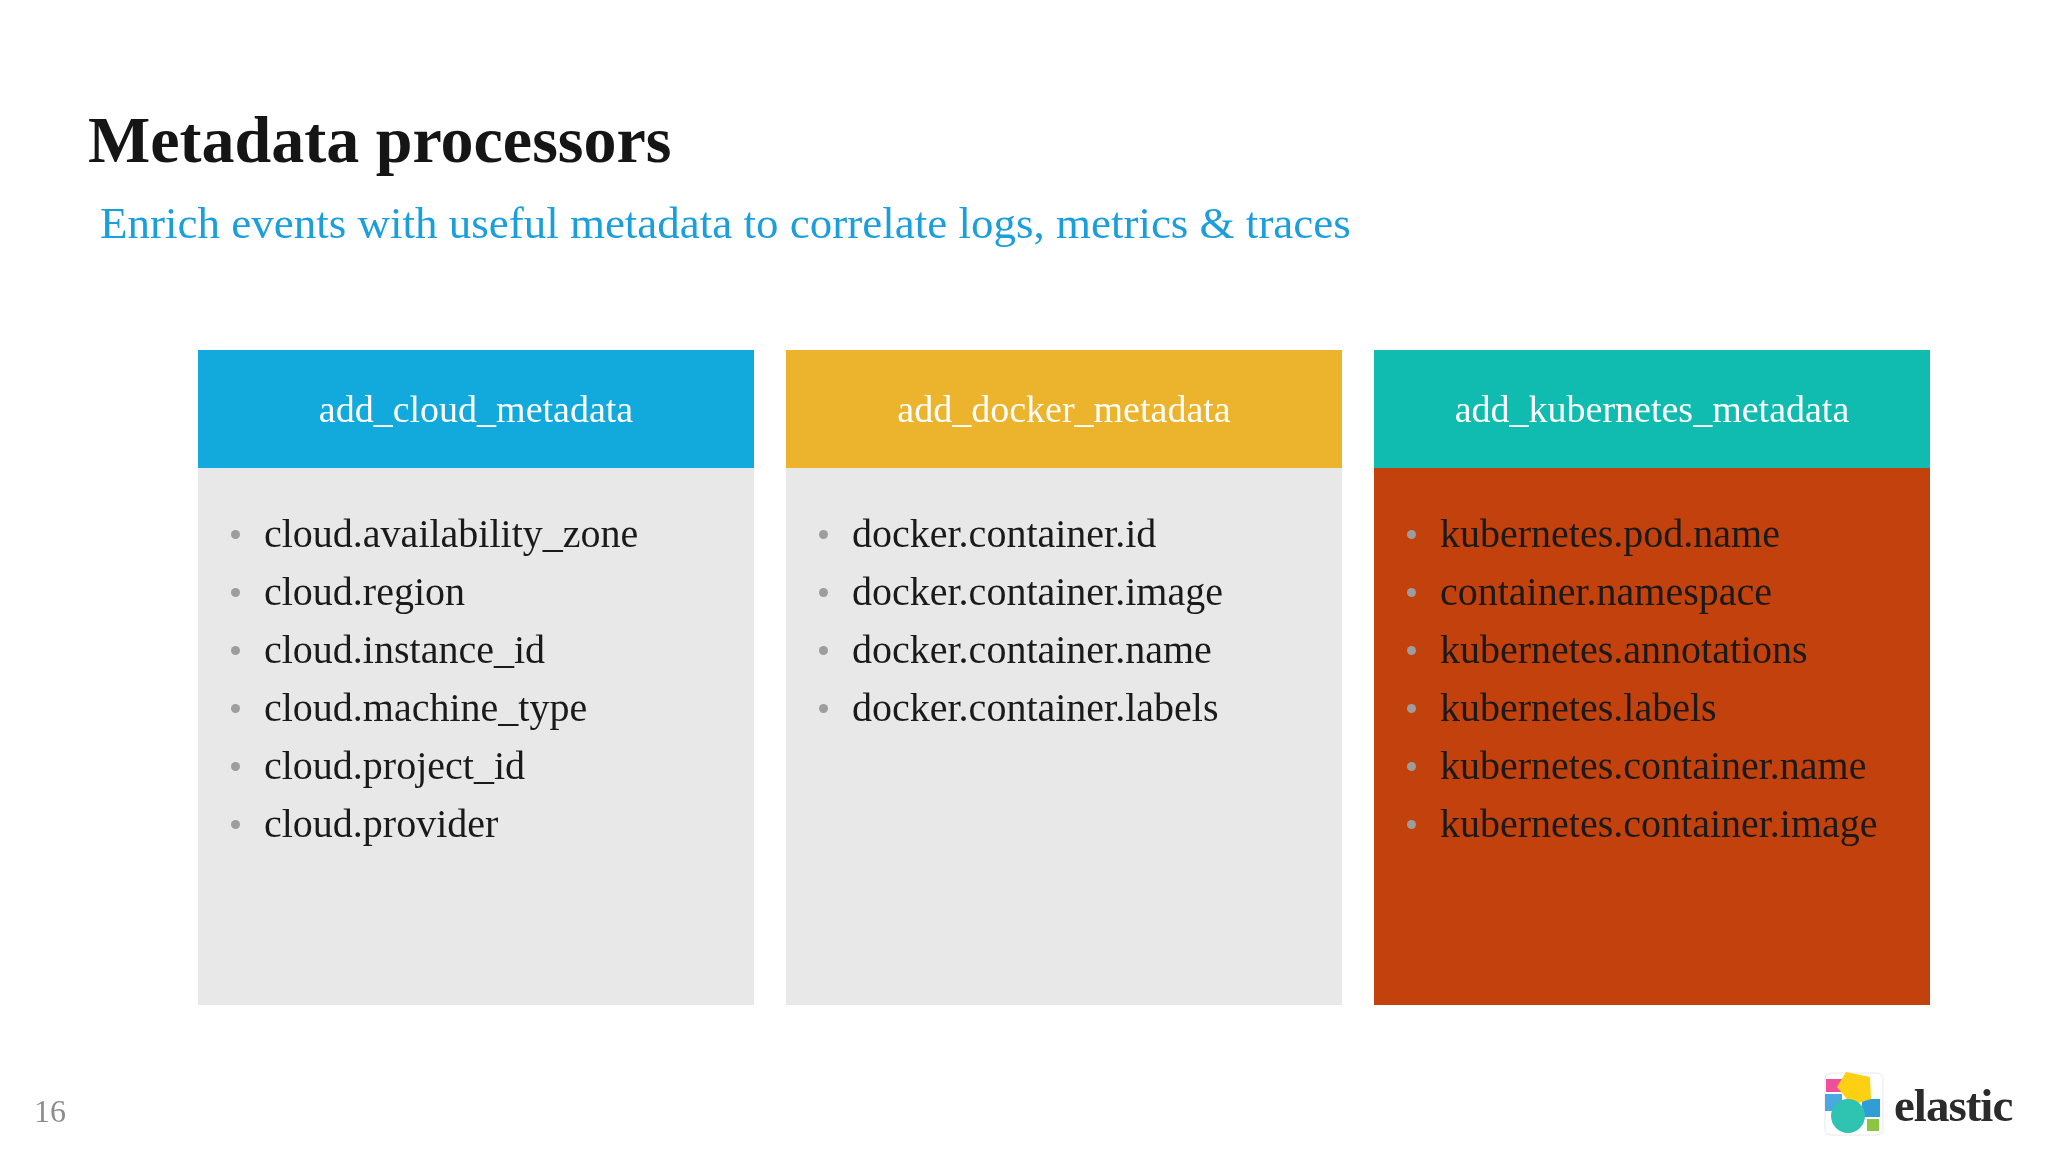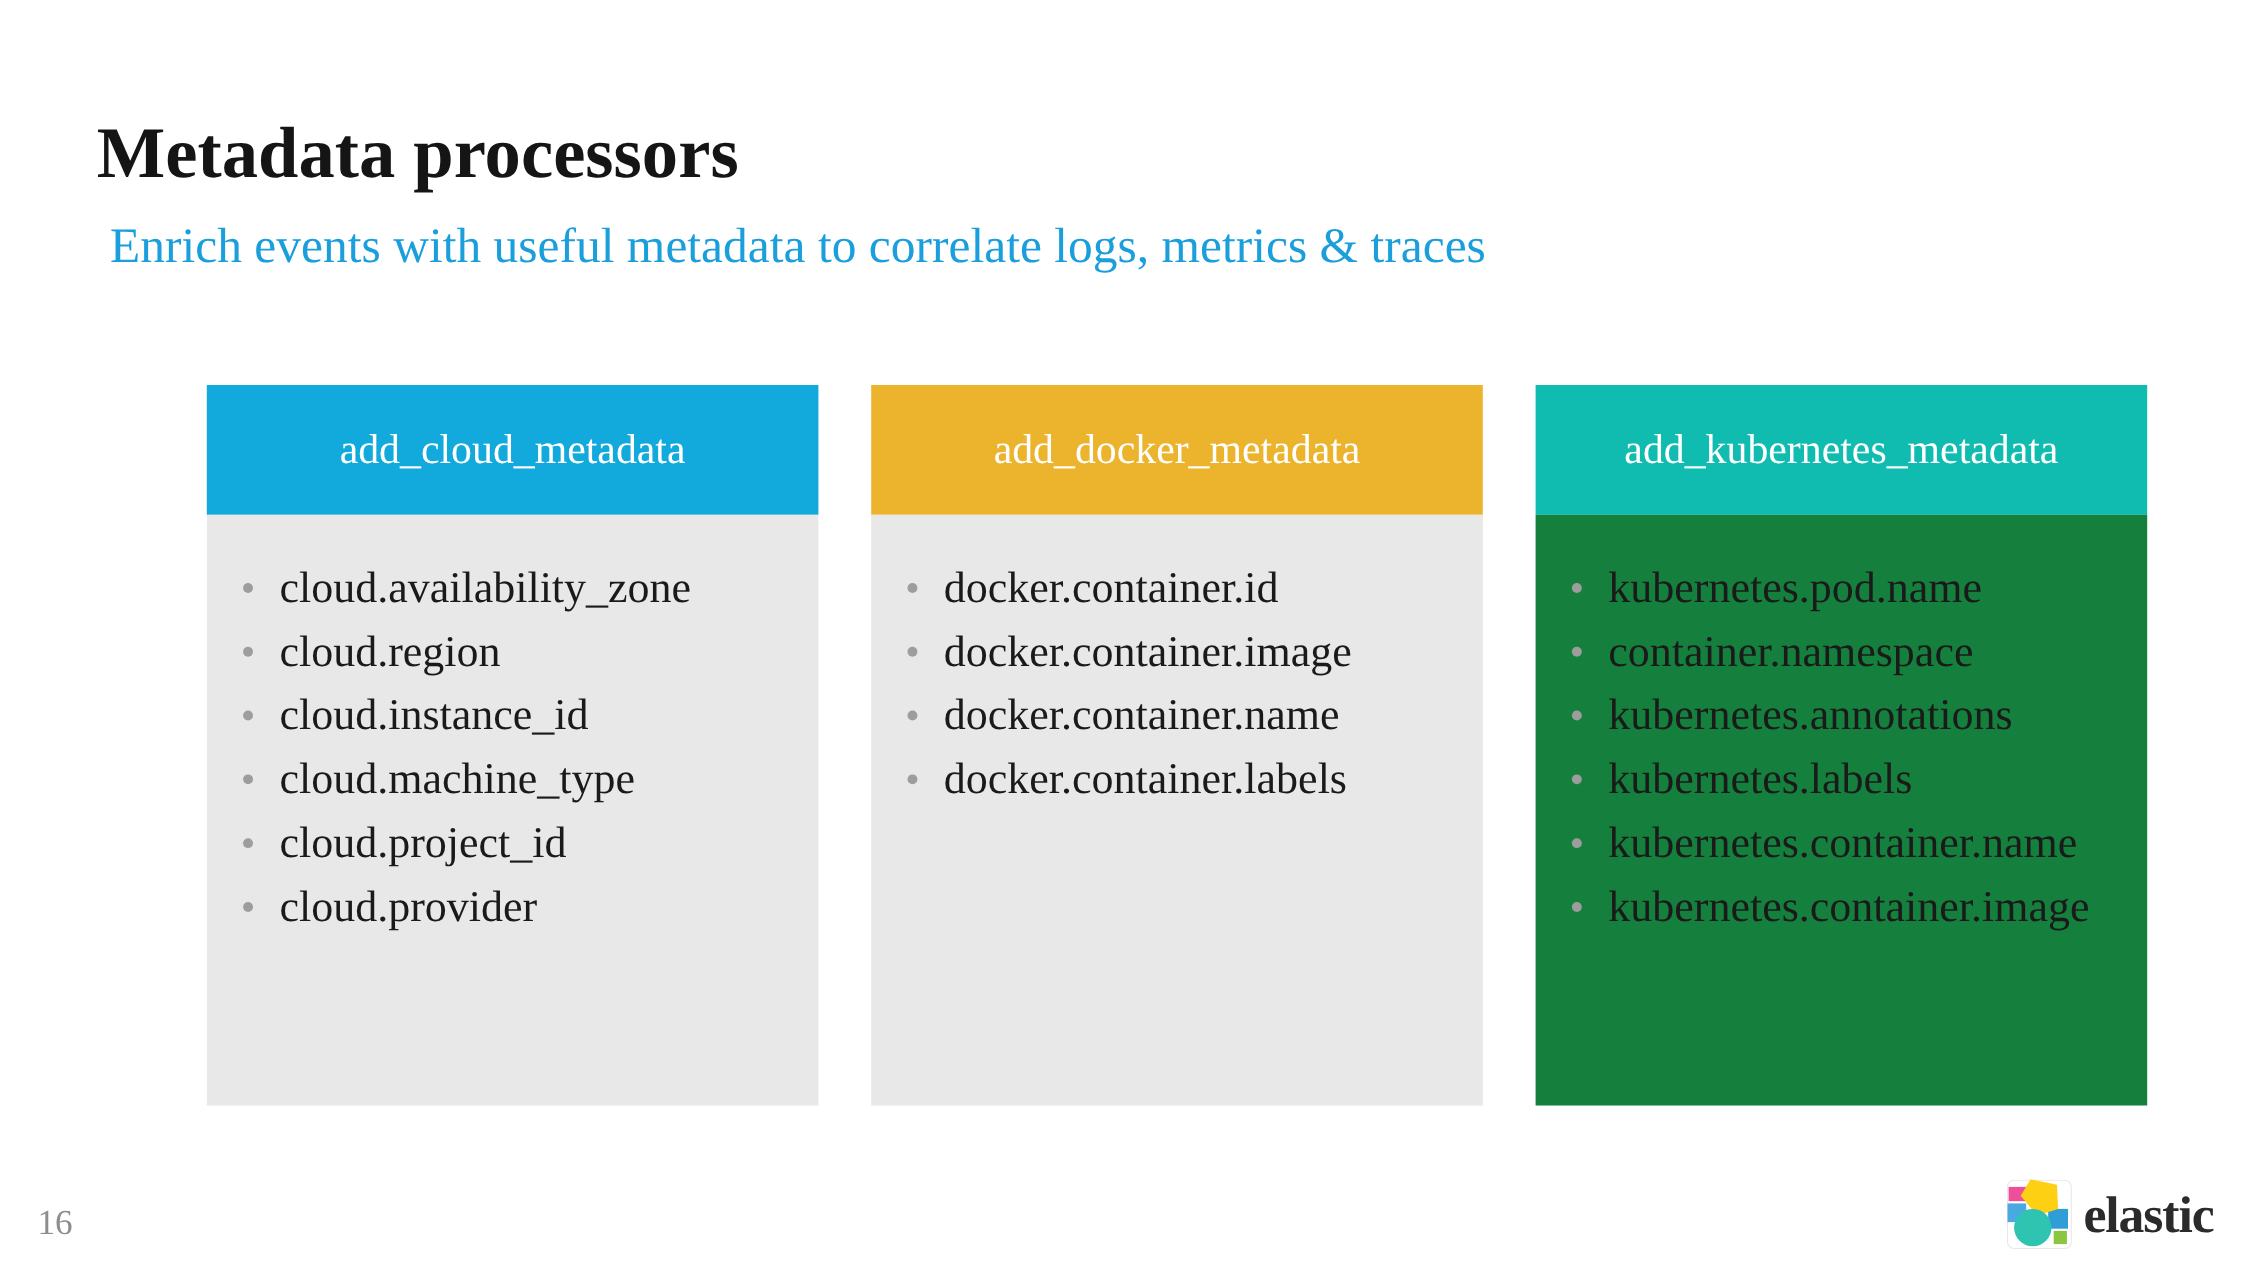--- a/index.html
+++ b/index.html
@@ -9,22 +9,22 @@
   }
   .title{
     position:absolute;left:88px;top:102px;
     font-size:66px;font-weight:bold;color:#151515;line-height:1.15;
   }
   .subtitle{
     position:absolute;left:100px;top:198px;
     font-size:45px;font-weight:normal;color:#1a9fdc;line-height:1.15;
   }
   .cards{
-    position:absolute;left:148px;top:350px;
-    display:flex;gap:48px;padding-left:40px;
+    position:absolute;left:158px;top:350px;
+    display:flex;gap:32px;padding-left:40px;
   }
   .card{width:556px;height:655px;display:flex;flex-direction:column;}
   .card-header{
     height:118px;flex:none;
     display:flex;align-items:center;justify-content:center;
     color:#ffffff;font-size:38px;
   }
   .card-body{flex:1;background:#e9e8e8;}
   ul.items{list-style:none;margin:0;padding:46px 18px 0 33px;}
   li.item{
@@ -115,21 +115,21 @@
               <span class="dot" style="background: rgb(157, 157, 157);"></span>
               <span>docker.container.labels</span>
             </li>
           </ul>
         </div>
       </div>
       <div class="card">
         <div class="card-header" style="background: rgb(16, 188, 176);">
           <span>add_kubernetes_metadata</span>
         </div>
-        <div class="card-body" style="background: #15803d;">
+        <div class="card-body" style="background: #c2410c;">
           <ul class="items">
             <li class="item">
               <span class="dot" style="background: rgb(157, 157, 157);"></span>
               <span>kubernetes.pod.name</span>
             </li>
             <li class="item">
               <span class="dot" style="background: rgb(157, 157, 157);"></span>
               <span>container.namespace</span>
             </li>
             <li class="item">

